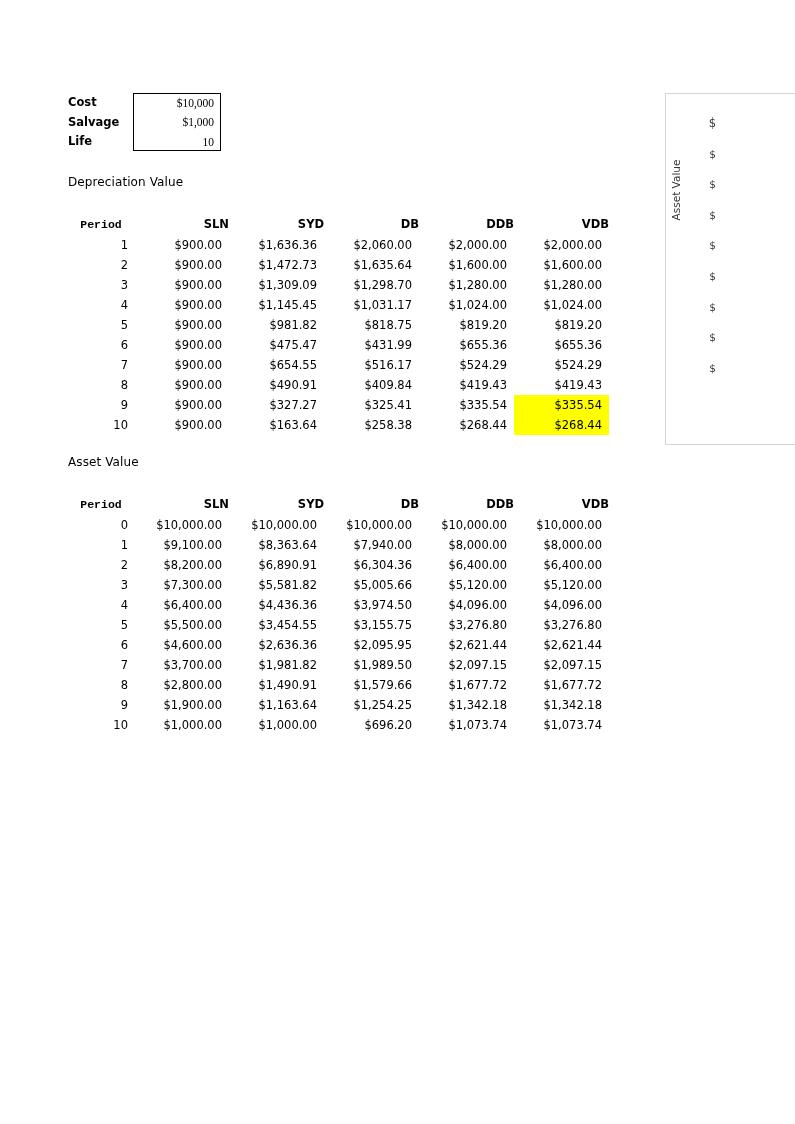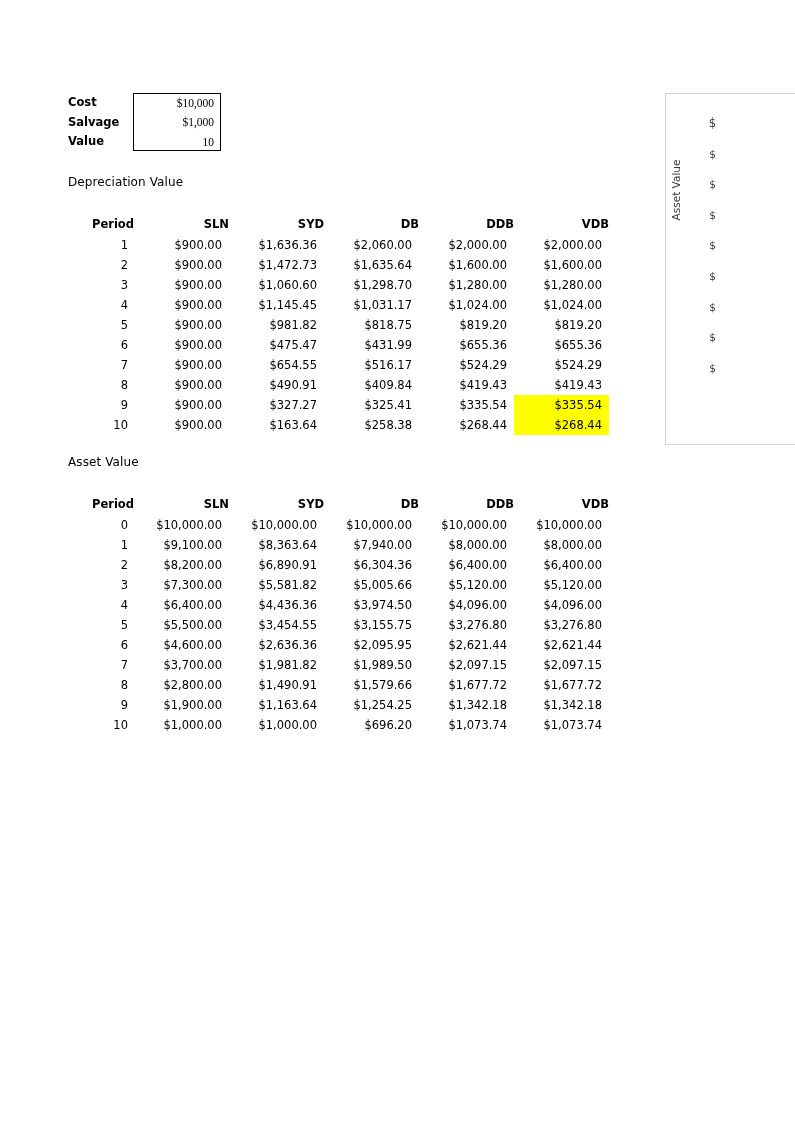--- a/index.html
+++ b/index.html
@@ -92,21 +92,21 @@
     text-align: left;
     font-size: 11.5px;
     height: 21px;
     line-height: 21px;
   }
 
   
   .col-period { width: 66px; text-align: right; padding-right: 6px !important; }
   .col-num    { width: 88px; text-align: right; padding-right: 7px !important; }
 
-  .xtable thead th.col-period { text-align: right; padding-left: 6px !important; padding-right: 0 !important; }
+  .xtable thead th.col-period { text-align: center; padding-left: 6px !important; padding-right: 0 !important; font-family: Liberation Mono, monospace; }
   .xtable thead th.col-num    { text-align: right; padding-left: 7px !important; padding-right: 0 !important; }
 
   td.hl { background: #ffff00; }
 
   
   .chart-frame {
     position: absolute;
     left: 665px;
     top: 93px;
     width: 170px;
@@ -148,21 +148,21 @@
   .chart-ticks div:first-child { font-size: 11.5px; }
 </style>
 </head>
 <body>
 
 <div class="sheet">
 
   <div class="inputs-labels">
     <div>Cost</div>
     <div>Salvage</div>
-    <div>Value</div>
+    <div>Life</div>
   </div>
 
   <div class="inputs-box">
     <div>$10,000</div>
     <div>$1,000</div>
     <div>10</div>
   </div>
 
   <div class="caption" id="caption-dep">Depreciation Value</div>
 
@@ -192,21 +192,21 @@
           <td class="col-period">2</td>
           <td class="col-num">$900.00</td>
           <td class="col-num">$1,472.73</td>
           <td class="col-num">$1,635.64</td>
           <td class="col-num">$1,600.00</td>
           <td class="col-num">$1,600.00</td>
         </tr>
         <tr>
           <td class="col-period">3</td>
           <td class="col-num">$900.00</td>
-          <td class="col-num">$1,060.60</td>
+          <td class="col-num">$1,309.09</td>
           <td class="col-num">$1,298.70</td>
           <td class="col-num">$1,280.00</td>
           <td class="col-num">$1,280.00</td>
         </tr>
         <tr>
           <td class="col-period">4</td>
           <td class="col-num">$900.00</td>
           <td class="col-num">$1,145.45</td>
           <td class="col-num">$1,031.17</td>
           <td class="col-num">$1,024.00</td>

